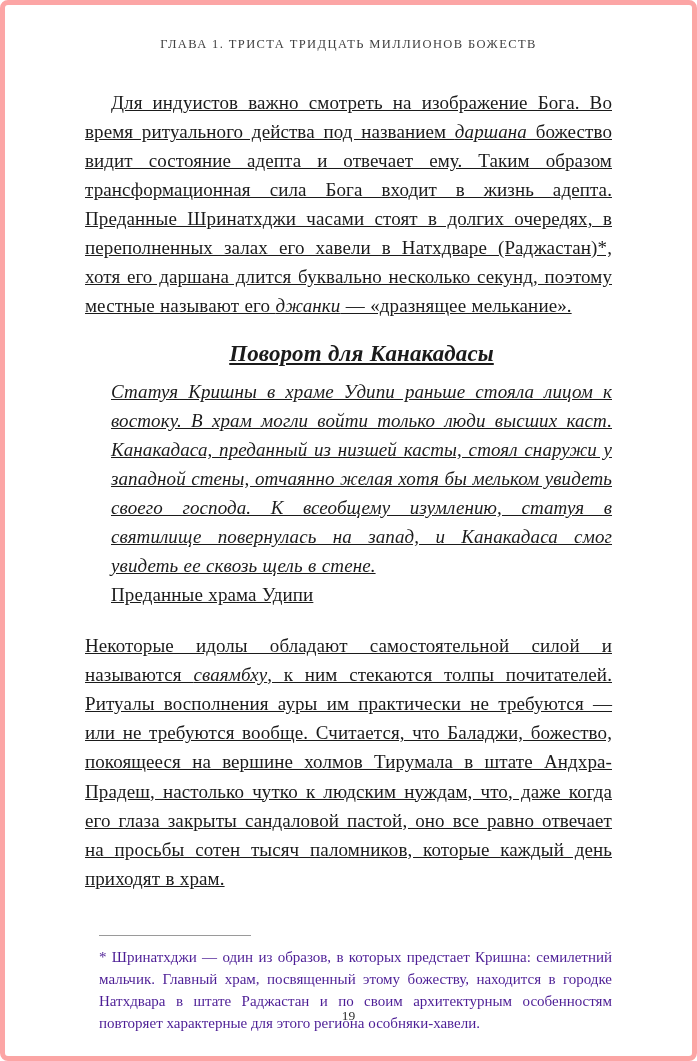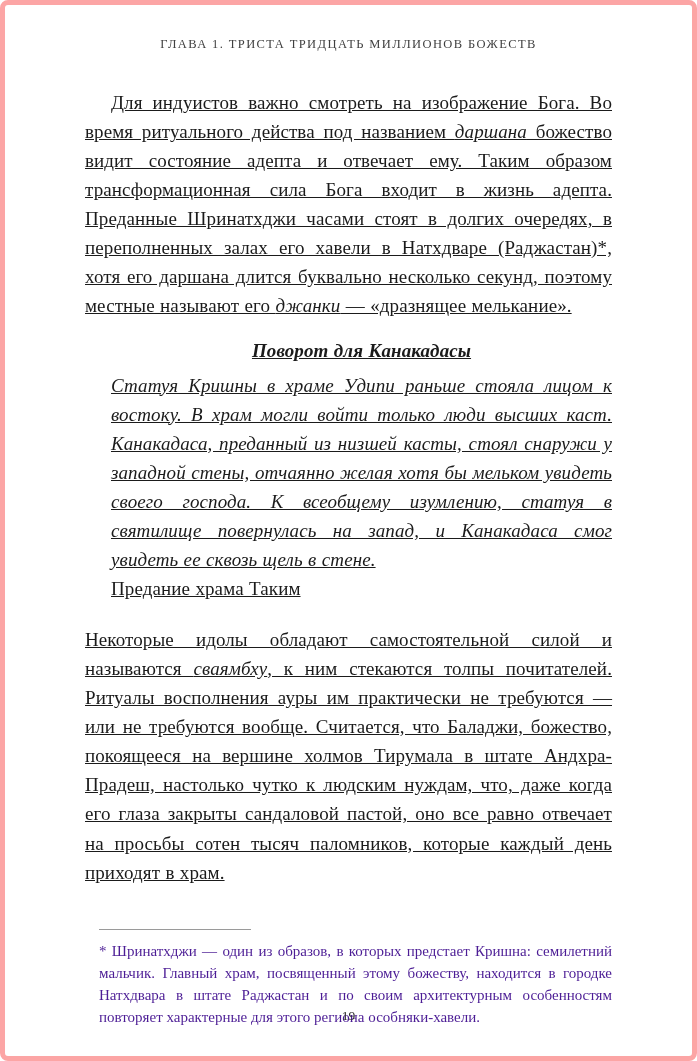--- a/index.html
+++ b/index.html
@@ -36,21 +36,21 @@
     text-decoration: underline;
   }
   p.para { margin: 0; }
   p.para.indent { text-indent: 26px; }
   .aside {
     margin-top: 15px;
     margin-bottom: 22px;
     padding-left: 26px;
   }
   .aside-heading {
-    font-size: 19px;
+    font-size: 23px;
     font-weight: bold;
     font-style: italic;
     text-align: center;
     margin-bottom: 6px;
   }
   .aside-quote {
     font-style: italic;
     text-align: justify;
   }
   .aside-attribution {
@@ -91,21 +91,21 @@
 
   <div class="running-head">ГЛАВА 1. ТРИСТА ТРИДЦАТЬ МИЛЛИОНОВ БОЖЕСТВ</div>
 
   <div class="body-text">
 
     <p class="para indent"><span>Для индуистов важно смотреть на изображение Бога. Во время ритуального действа под названием </span><em class="term">даршана</em><span> божество видит состояние адепта и отвечает ему. Таким образом трансформационная сила Бога входит в жизнь адепта. Преданные Шринатхджи часами стоят в долгих очередях, в переполненных залах его хавели в Натхдваре (Раджастан)*, хотя его даршана длится буквально несколько секунд, поэтому местные называют его </span><em class="term">джанки</em><span> — «дразнящее мелькание».</span></p>
 
     <div class="aside">
       <div class="aside-heading">Поворот для Канакадасы</div>
       <p class="aside-quote">Статуя Кришны в храме Удипи раньше стояла лицом к востоку. В храм могли войти только люди высших каст. Канакадаса, преданный из низшей касты, стоял снаружи у западной стены, отчаянно желая хотя бы мельком увидеть своего господа. К всеобщему изумлению, статуя в святилище повернулась на запад, и Канакадаса смог увидеть ее сквозь щель в стене.</p>
-      <p class="aside-attribution">Предание храма Таким</p>
+      <p class="aside-attribution">Преданные храма Удипи</p>
     </div>
 
     <p class="para"><span>Некоторые идолы обладают самостоятельной силой и называются </span><em class="term">сваямбху</em><span>, к ним стекаются толпы почитателей. Ритуалы восполнения ауры им практически не требуются — или не требуются вообще. Считается, что Баладжи, божество, покоящееся на вершине холмов Тирумала в штате Андхра-Прадеш, настолько чутко к людским нуждам, что, даже когда его глаза закрыты сандаловой пастой, оно все равно отвечает на просьбы сотен тысяч паломников, которые каждый день приходят в храм.</span></p>
 
   </div>
 
   <div class="footnote-block">
     <div class="footnote-rule"></div>
     <p class="footnote">* Шринатхджи — один из образов, в которых предстает Кришна: семилетний мальчик. Главный храм, посвященный этому божеству, находится в городке Натхдвара в штате Раджастан и по своим архитектурным особенностям повторяет характерные для этого региона особняки-хавели.</p>
   </div>

